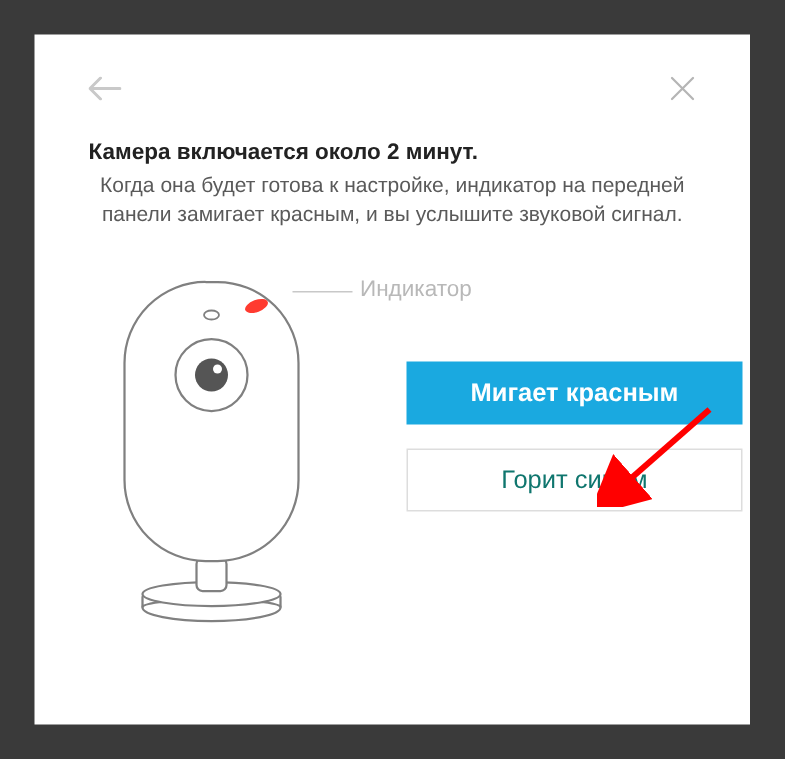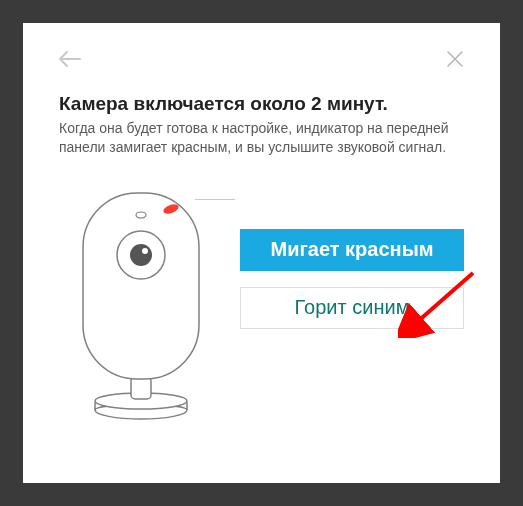--- a/index.html
+++ b/index.html
@@ -29,29 +29,30 @@
     }
     .back-arrow {
       color: #c9c9c9;
       cursor: pointer;
     }
     .close-x {
       color: #b5b5b5;
       cursor: pointer;
     }
     .title {
-      font-size: 19px;
+      font-size: 15px;
       font-weight: 700;
       color: #222;
       margin-bottom: 4px;
     }
     .desc {
       font-size: 14px;
       line-height: 1.35;
       color: #5a5a5a;
+      text-align: center;
     }
     .content {
       display: flex;
       margin-top: 28px;
       gap: 16px;
       align-items: flex-start;
     }
     .camera-wrap {
       width: 165px;
       height: 240px;
@@ -74,24 +75,25 @@
       top: 10px;
       width: 40px;
       height: 1px;
       background: #c8c8c8;
     }
     .btn {
       display: block;
       width: 100%;
       height: 42px;
       border: none;
-      font-size: 20px;
+      font-size: 17px;
       cursor: pointer;
       margin-bottom: 16px;
       font-family: inherit;
+      margin-left: 31px;
     }
     .btn-primary {
       background: #1aa9e0;
       color: #fff;
       font-weight: 600;
     }
     .btn-secondary {
       background: #fff;
       color: #0f766e;
       border: 1px solid #ddd;
@@ -141,20 +143,21 @@
         <circle cx="82" cy="70" r="11" fill="#555"></circle>
         <circle cx="86" cy="66" r="3" fill="#fff"></circle>
 
         <ellipse cx="112" cy="24" rx="8" ry="4" fill="#ff3b30" transform="rotate(-20 112 24)"></ellipse>
       </svg>
     </div>
 
     <div class="right-col">
       <div class="indicator-label">
         <span class="indicator-line"></span>
+        <span>Индикатор</span>
       </div>
       <button class="btn btn-primary">Мигает красным</button>
       <button class="btn btn-secondary">Горит синим</button>
     </div>
   </div>
 
   <svg class="red-arrow" width="80" height="70">
     <defs>
       <marker id="ah" markerWidth="10" markerHeight="10" refX="2" refY="5" orient="auto">
         <path d="M0 0 L10 5 L0 10 Z" fill="#ff0000"></path>

